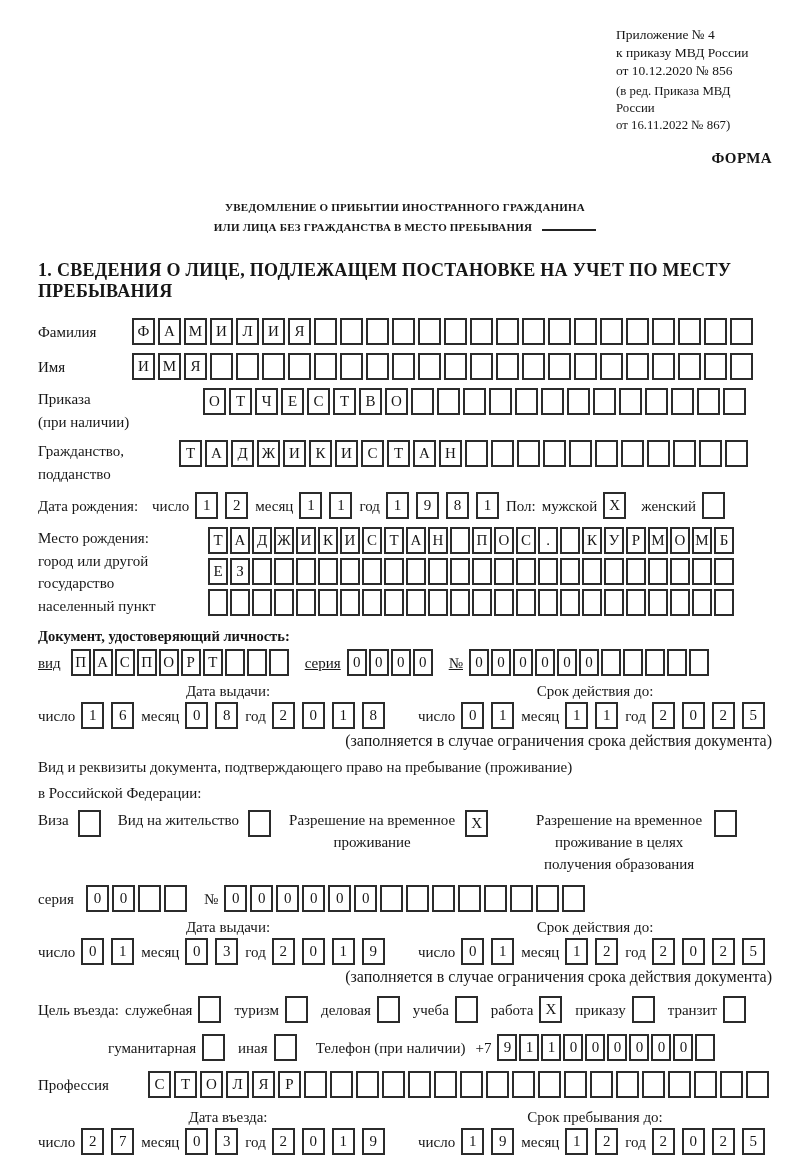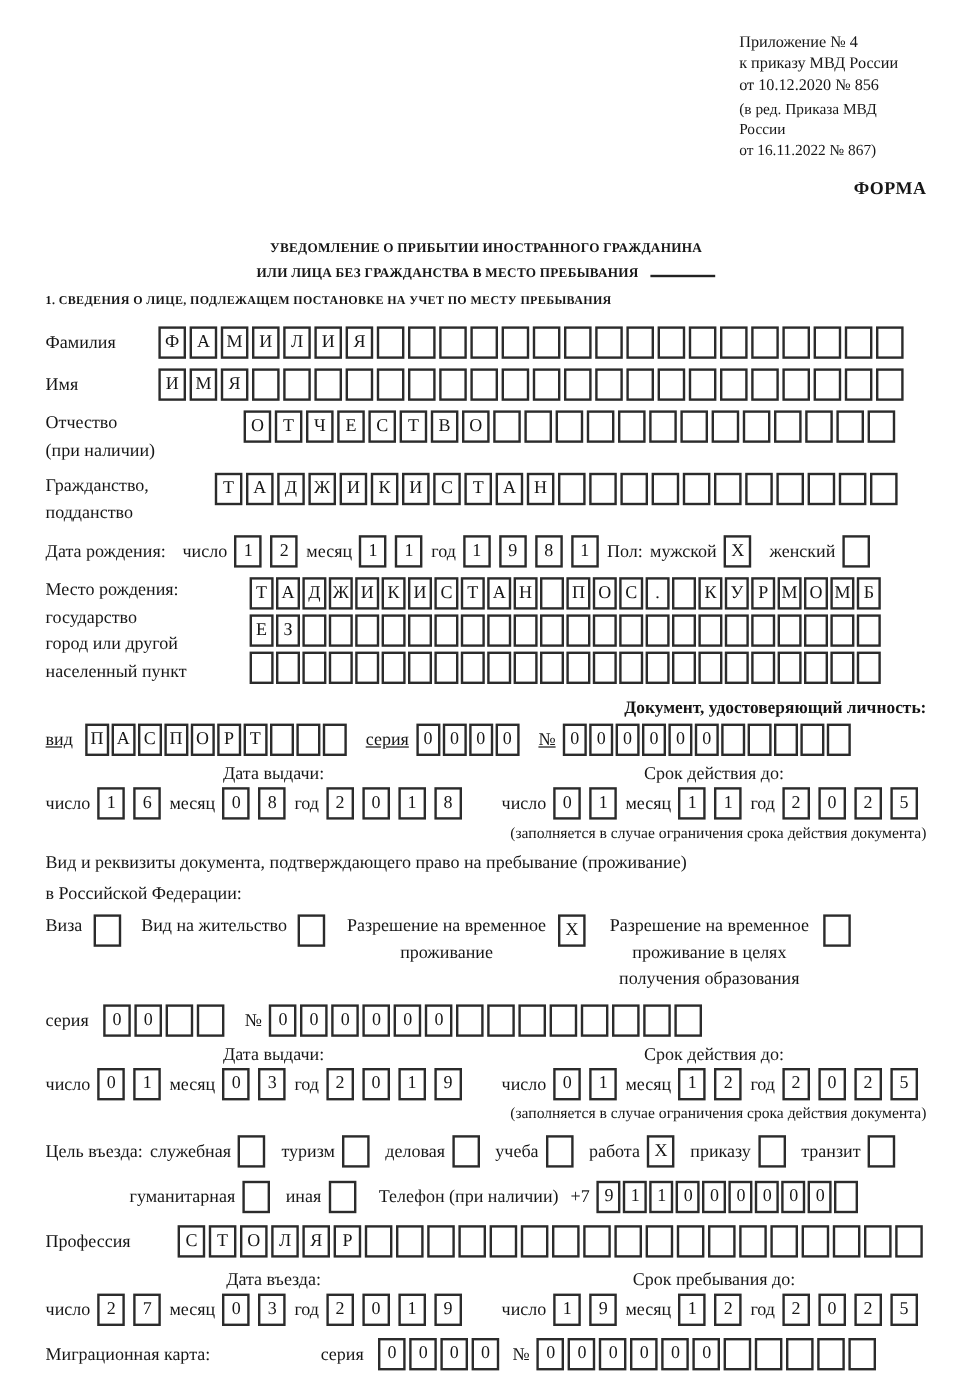--- a/index.html
+++ b/index.html
@@ -9,21 +9,21 @@
   
   .hdr { margin-left:578px; font-size:13.5px; line-height:1.32; }
   .hdr .amend { font-size:12.8px; }
   .hdr .amend.first { margin-top:4px; }
   .forma { text-align:right; font-weight:bold; font-size:15px; margin-top:16px; letter-spacing:0.4px; }
 
   
   .title { text-align:center; font-weight:bold; font-size:11px; line-height:1.55; margin-top:32px; letter-spacing:0.2px; }
   .ublank { display:inline-block; width:54px; border-bottom:2px solid #222; height:13px; margin-left:10px; }
 
-  .sechead { font-weight:bold; font-size:10px; margin-top:8px; letter-spacing:0.3px; }
+  .sechead { font-weight:bold; font-size:18px; margin-top:24px; letter-spacing:0.3px; }
 
   
   .row { display:flex; align-items:flex-start; margin-top:7px; font-size:15px; }
   .lbl { display:inline-block; line-height:28px; white-space:nowrap; }
   .lblcol { display:inline-block; line-height:1.5; }
   .lblcol span { display:block; }
   .w94 { width:94px; } .w165 { width:165px; } .w141 { width:141px; } .w170 { width:170px; } .w130 { width:130px; }
 
   
   .cells { white-space:nowrap; display:inline-block; line-height:0; }
@@ -35,31 +35,31 @@
   
   .dg .cell { margin-right:7px; }
   .dlbl { line-height:28px; margin-right:6px; white-space:nowrap; }
   .mlbl { line-height:28px; margin:0 6px 0 14px; white-space:nowrap; }
   .dheads { display:flex; font-size:15px; margin-top:6px; }
   .dh1 { width:380px; text-align:center; }
   .dh2 { flex:1; text-align:center; }
   .daterow { display:flex; margin-top:2px; font-size:15px; }
   .dhalf { width:380px; display:flex; }
   .dhalf2 { flex:1; display:flex; }
-  .note { text-align:right; font-size:13px; margin-top:2px; }
-
-  .docheading { text-align:right; font-weight:bold; font-size:14.5px; margin-top:8px; }
+  .note { text-align:right; font-size:16px; margin-top:2px; }
+
+  .docheading { text-align:left; font-weight:bold; font-size:14.5px; margin-top:8px; }
   .intro { font-size:15px; margin-top:9px; }
 
   
   .opts { display:flex; align-items:flex-start; margin-top:8px; font-size:15px; }
   .opt { display:flex; align-items:flex-start; margin-right:14px; }
   .opt .optlbl { line-height:1.45; margin-right:9px; white-space:nowrap;text-align:center; }
   .opt .optlbl.center { text-align:center; white-space:normal; }
-  .ow160 { width:168px; } .ow175 { width:172px; }
+  .ow160 { width:168px; } .ow175 { width:172px;margin-left:28px; }
 
   
   .purpose { display:flex; align-items:flex-start; flex-wrap:nowrap; margin-top:10px; font-size:15px; }
   .purpose .plbl { line-height:28px; margin-right:6px; white-space:nowrap; }
   .purpose .pbox { margin-right:10px; }
   .indent70 { margin-left:70px; }
   .phone-lbl { line-height:28px; margin:0 10px 0 16px; white-space:nowrap; }
   .phone-prefix { line-height:28px; margin-right:6px; }
   .gap95 { margin-left:92px; }
 </style>
@@ -90,21 +90,21 @@
     <span class="cells"><span class="cell">Ф</span><span class="cell">А</span><span class="cell">М</span><span class="cell">И</span><span class="cell">Л</span><span class="cell">И</span><span class="cell">Я</span><span class="cell"></span><span class="cell"></span><span class="cell"></span><span class="cell"></span><span class="cell"></span><span class="cell"></span><span class="cell"></span><span class="cell"></span><span class="cell"></span><span class="cell"></span><span class="cell"></span><span class="cell"></span><span class="cell"></span><span class="cell"></span><span class="cell"></span><span class="cell"></span><span class="cell"></span></span>
   </div>
 
   <div class="row">
     <span class="lbl w94">Имя</span>
     <span class="cells"><span class="cell">И</span><span class="cell">М</span><span class="cell">Я</span><span class="cell"></span><span class="cell"></span><span class="cell"></span><span class="cell"></span><span class="cell"></span><span class="cell"></span><span class="cell"></span><span class="cell"></span><span class="cell"></span><span class="cell"></span><span class="cell"></span><span class="cell"></span><span class="cell"></span><span class="cell"></span><span class="cell"></span><span class="cell"></span><span class="cell"></span><span class="cell"></span><span class="cell"></span><span class="cell"></span><span class="cell"></span></span>
   </div>
 
   <div class="row">
     <span class="lblcol w165">
-      <span>Отчество</span>
+      <span>Приказа</span>
       <span>(при наличии)</span>
     </span>
     <span class="cells"><span class="cell">О</span><span class="cell">Т</span><span class="cell">Ч</span><span class="cell">Е</span><span class="cell">С</span><span class="cell">Т</span><span class="cell">В</span><span class="cell">О</span><span class="cell"></span><span class="cell"></span><span class="cell"></span><span class="cell"></span><span class="cell"></span><span class="cell"></span><span class="cell"></span><span class="cell"></span><span class="cell"></span><span class="cell"></span><span class="cell"></span><span class="cell"></span><span class="cell"></span></span>
   </div>
 
   <div class="row">
     <span class="lblcol w141">
       <span>Гражданство,</span>
       <span>подданство</span>
     </span>
@@ -122,22 +122,22 @@
     <span class="dlbl">Пол:</span>
     <span class="dlbl">мужской</span>
     <span class="cells"><span class="cell">X</span></span>
     <span class="dlbl" style="margin-left:12px;">женский</span>
     <span class="cells"><span class="cell"></span></span>
   </div>
 
   <div class="row">
     <span class="lblcol w170">
       <span>Место рождения:</span>
+      <span>город или другой</span>
       <span>государство</span>
-      <span>город или другой</span>
       <span>населенный пункт</span>
     </span>
     <span class="cellstack sm">
       <span class="cells"><span class="cell">Т</span><span class="cell">А</span><span class="cell">Д</span><span class="cell">Ж</span><span class="cell">И</span><span class="cell">К</span><span class="cell">И</span><span class="cell">С</span><span class="cell">Т</span><span class="cell">А</span><span class="cell">Н</span><span class="cell"></span><span class="cell">П</span><span class="cell">О</span><span class="cell">С</span><span class="cell">.</span><span class="cell"></span><span class="cell">К</span><span class="cell">У</span><span class="cell">Р</span><span class="cell">М</span><span class="cell">О</span><span class="cell">М</span><span class="cell">Б</span></span>
       <span class="cells"><span class="cell">Е</span><span class="cell">З</span><span class="cell"></span><span class="cell"></span><span class="cell"></span><span class="cell"></span><span class="cell"></span><span class="cell"></span><span class="cell"></span><span class="cell"></span><span class="cell"></span><span class="cell"></span><span class="cell"></span><span class="cell"></span><span class="cell"></span><span class="cell"></span><span class="cell"></span><span class="cell"></span><span class="cell"></span><span class="cell"></span><span class="cell"></span><span class="cell"></span><span class="cell"></span><span class="cell"></span></span>
       <span class="cells"><span class="cell"></span><span class="cell"></span><span class="cell"></span><span class="cell"></span><span class="cell"></span><span class="cell"></span><span class="cell"></span><span class="cell"></span><span class="cell"></span><span class="cell"></span><span class="cell"></span><span class="cell"></span><span class="cell"></span><span class="cell"></span><span class="cell"></span><span class="cell"></span><span class="cell"></span><span class="cell"></span><span class="cell"></span><span class="cell"></span><span class="cell"></span><span class="cell"></span><span class="cell"></span><span class="cell"></span></span>
     </span>
   </div>
 
   <div class="docheading">Документ, удостоверяющий личность:</div>

